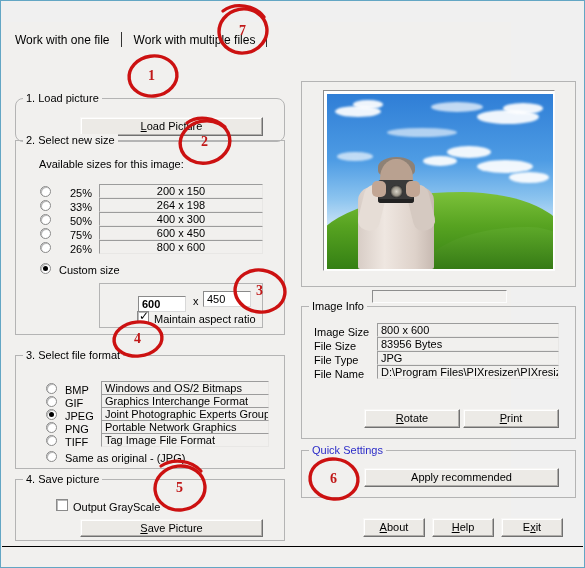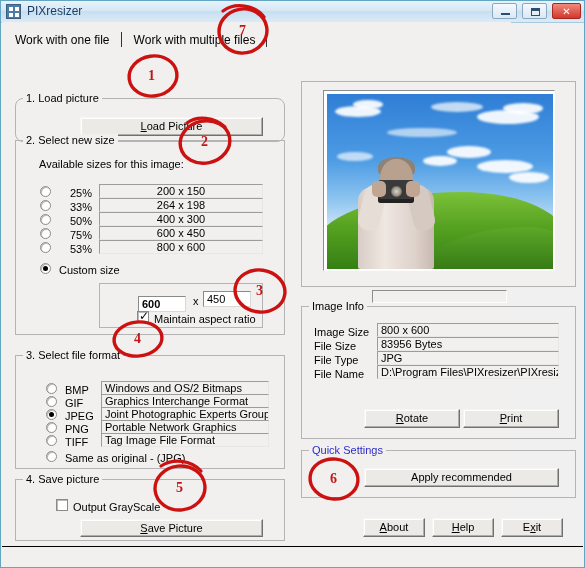--- a/index.html
+++ b/index.html
@@ -172,34 +172,20 @@
   .anno .num{
     position:absolute;font-family:"Liberation Serif","DejaVu Serif",serif;
     font-weight:bold;font-size:14px;color:#c01818;
   }
 </style>
 </head>
 <body>
 
 <div class="window">
 
-  <div class="titlebar">
-    <div class="app-icon">
-      <i style="left:2px;top:2px;width:4px;height:4px;"></i>
-      <i style="left:8px;top:2px;width:4px;height:4px;"></i>
-      <i style="left:2px;top:8px;width:4px;height:4px;"></i>
-      <i style="left:8px;top:8px;width:4px;height:4px;"></i>
-    </div>
-    <div class="title-text">PIXresizer</div>
-    <div class="winbtns">
-      <span class="winbtn"><span class="min-glyph"></span></span>
-      <span class="winbtn"><span class="max-glyph"></span></span>
-      <span class="winbtn close"><span class="gl">✕</span></span>
-    </div>
-  </div>
 
   <div class="client">
 
     <div class="tabs">
       <span class="tablink">Work with one file</span>
       <span class="tabsep"></span>
       <span class="tablink">Work with multiple files</span>
       <span class="tabtail"></span>
     </div>
 
@@ -224,21 +210,21 @@
 
       <span class="radio" style="left:24px;top:73px;"></span>
       <span class="lbl" style="left:44px;top:74px;width:32px;text-align:right;">50%</span>
       <span class="field ctr" style="left:83px;top:71px;width:164px;height:14px;">400 x 300</span>
 
       <span class="radio" style="left:24px;top:87px;"></span>
       <span class="lbl" style="left:44px;top:88px;width:32px;text-align:right;">75%</span>
       <span class="field ctr" style="left:83px;top:85px;width:164px;height:14px;">600 x 450</span>
 
       <span class="radio" style="left:24px;top:101px;"></span>
-      <span class="lbl" style="left:40px;top:102px;width:36px;text-align:right;">53%</span>
+      <span class="lbl" style="left:40px;top:102px;width:36px;text-align:right;">26%</span>
       <span class="field ctr" style="left:83px;top:99px;width:164px;height:14px;">800 x 600</span>
 
       <span class="radio on" style="left:24px;top:122px;"></span>
       <span class="lbl" style="left:43px;top:123px;">Custom size</span>
 
       <div style="position:absolute;left:83px;top:142px;width:164px;height:45px;border:1px solid #b4b4b4;box-sizing:border-box;">
         <span class="input" style="left:38px;top:12px;width:48px;height:16px;font-weight:bold;">600</span>
         <span class="lbl" style="left:93px;top:11px;">x</span>
         <span class="input" style="left:103px;top:7px;width:48px;height:16px;">450</span>
         <span class="chk on" style="left:37px;top:27px;"></span>

